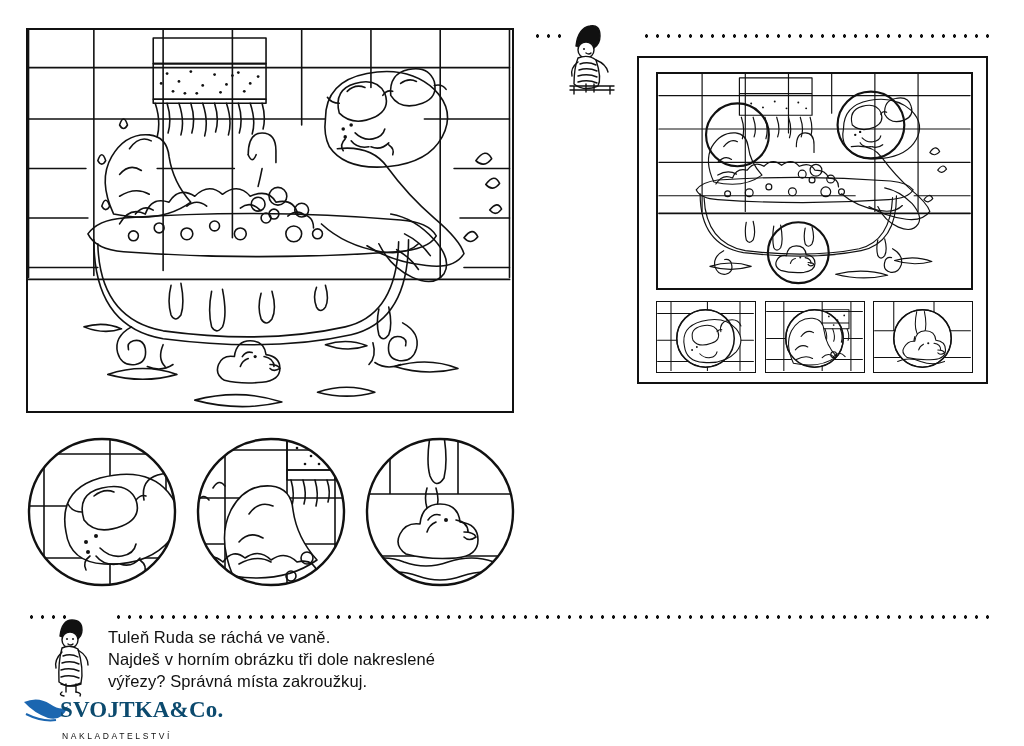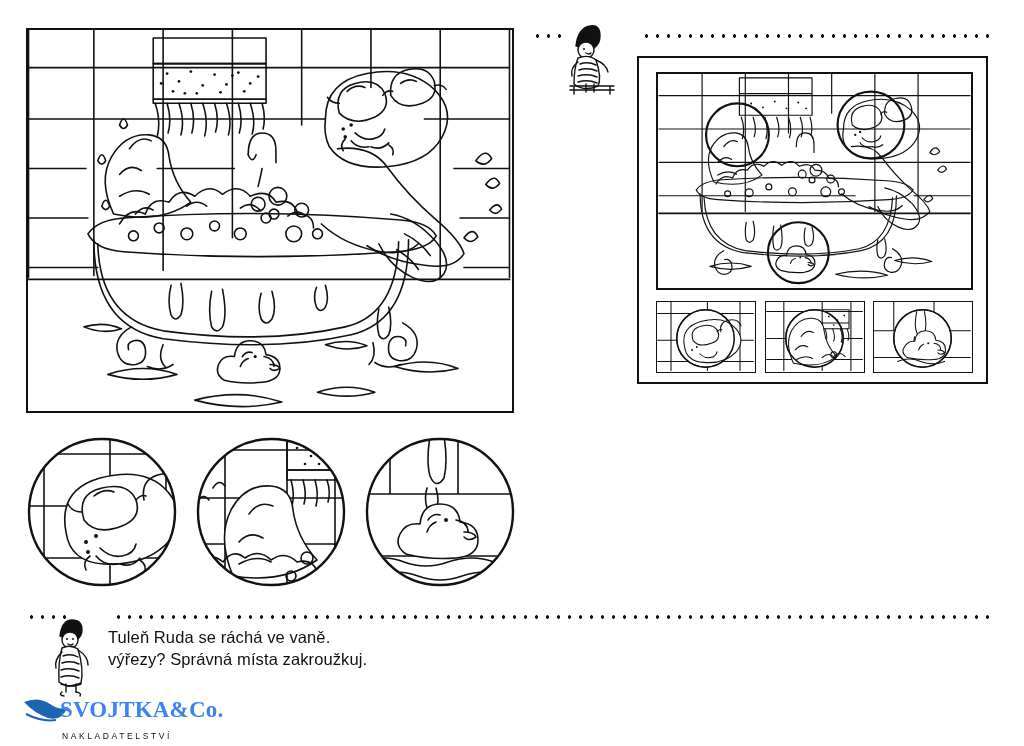--- a/index.html
+++ b/index.html
@@ -142,21 +142,21 @@
     height: 42px;
   }
   #publisher-name {
     position: absolute;
     left: 60px;
     top: 697px;
     font-family: "Liberation Serif", serif;
     font-size: 23px;
     font-weight: bold;
     letter-spacing: 0.2px;
-    color: #3b82f6;
+    color: #0c4a6e;
   }
   #publisher-sub {
     position: absolute;
     left: 62px;
     top: 731px;
     font-size: 8.5px;
     letter-spacing: 2.6px;
     color: #111;
   }
 
@@ -573,20 +573,21 @@
         <path d="M19 38 q8 -3 15 1 M18 45 q9 -3 17 1 M17 52 q9 -3 18 1 M17 59 q9 -3 18 1"></path>
         <path d="M18 34 q-8 8 -6 16 M34 32 q10 6 10 15"></path>
         <path d="M17 66 q10 4 20 0 M22 66 v8 M32 66 v8"></path>
         <path d="M18 74 q-4 3 2 4 M32 74 q6 1 4 4"></path>
       </g>
     </svg>
   </div>
 
   <div id="instruction-text">
     <span class="line">Tuleň Ruda se ráchá ve vaně.</span>
+    <span class="line">Najdeš v horním obrázku tři dole nakreslené</span>
     <span class="line">výřezy? Správná místa zakroužkuj.</span>
   </div>
 
   <div id="publisher-logo">
     <svg viewBox="0 0 240 42" width="240" height="42">
       <g>
         <path d="M2 8 q14 -6 26 2 q12 8 18 2 q-6 16 -20 12 q-14 -5 -24 -16 Z" fill="#1b66b0"></path>
         <path d="M4 20 q16 8 30 6" fill="none" stroke="#1b66b0" stroke-width="2"></path>
       </g>
     </svg>

